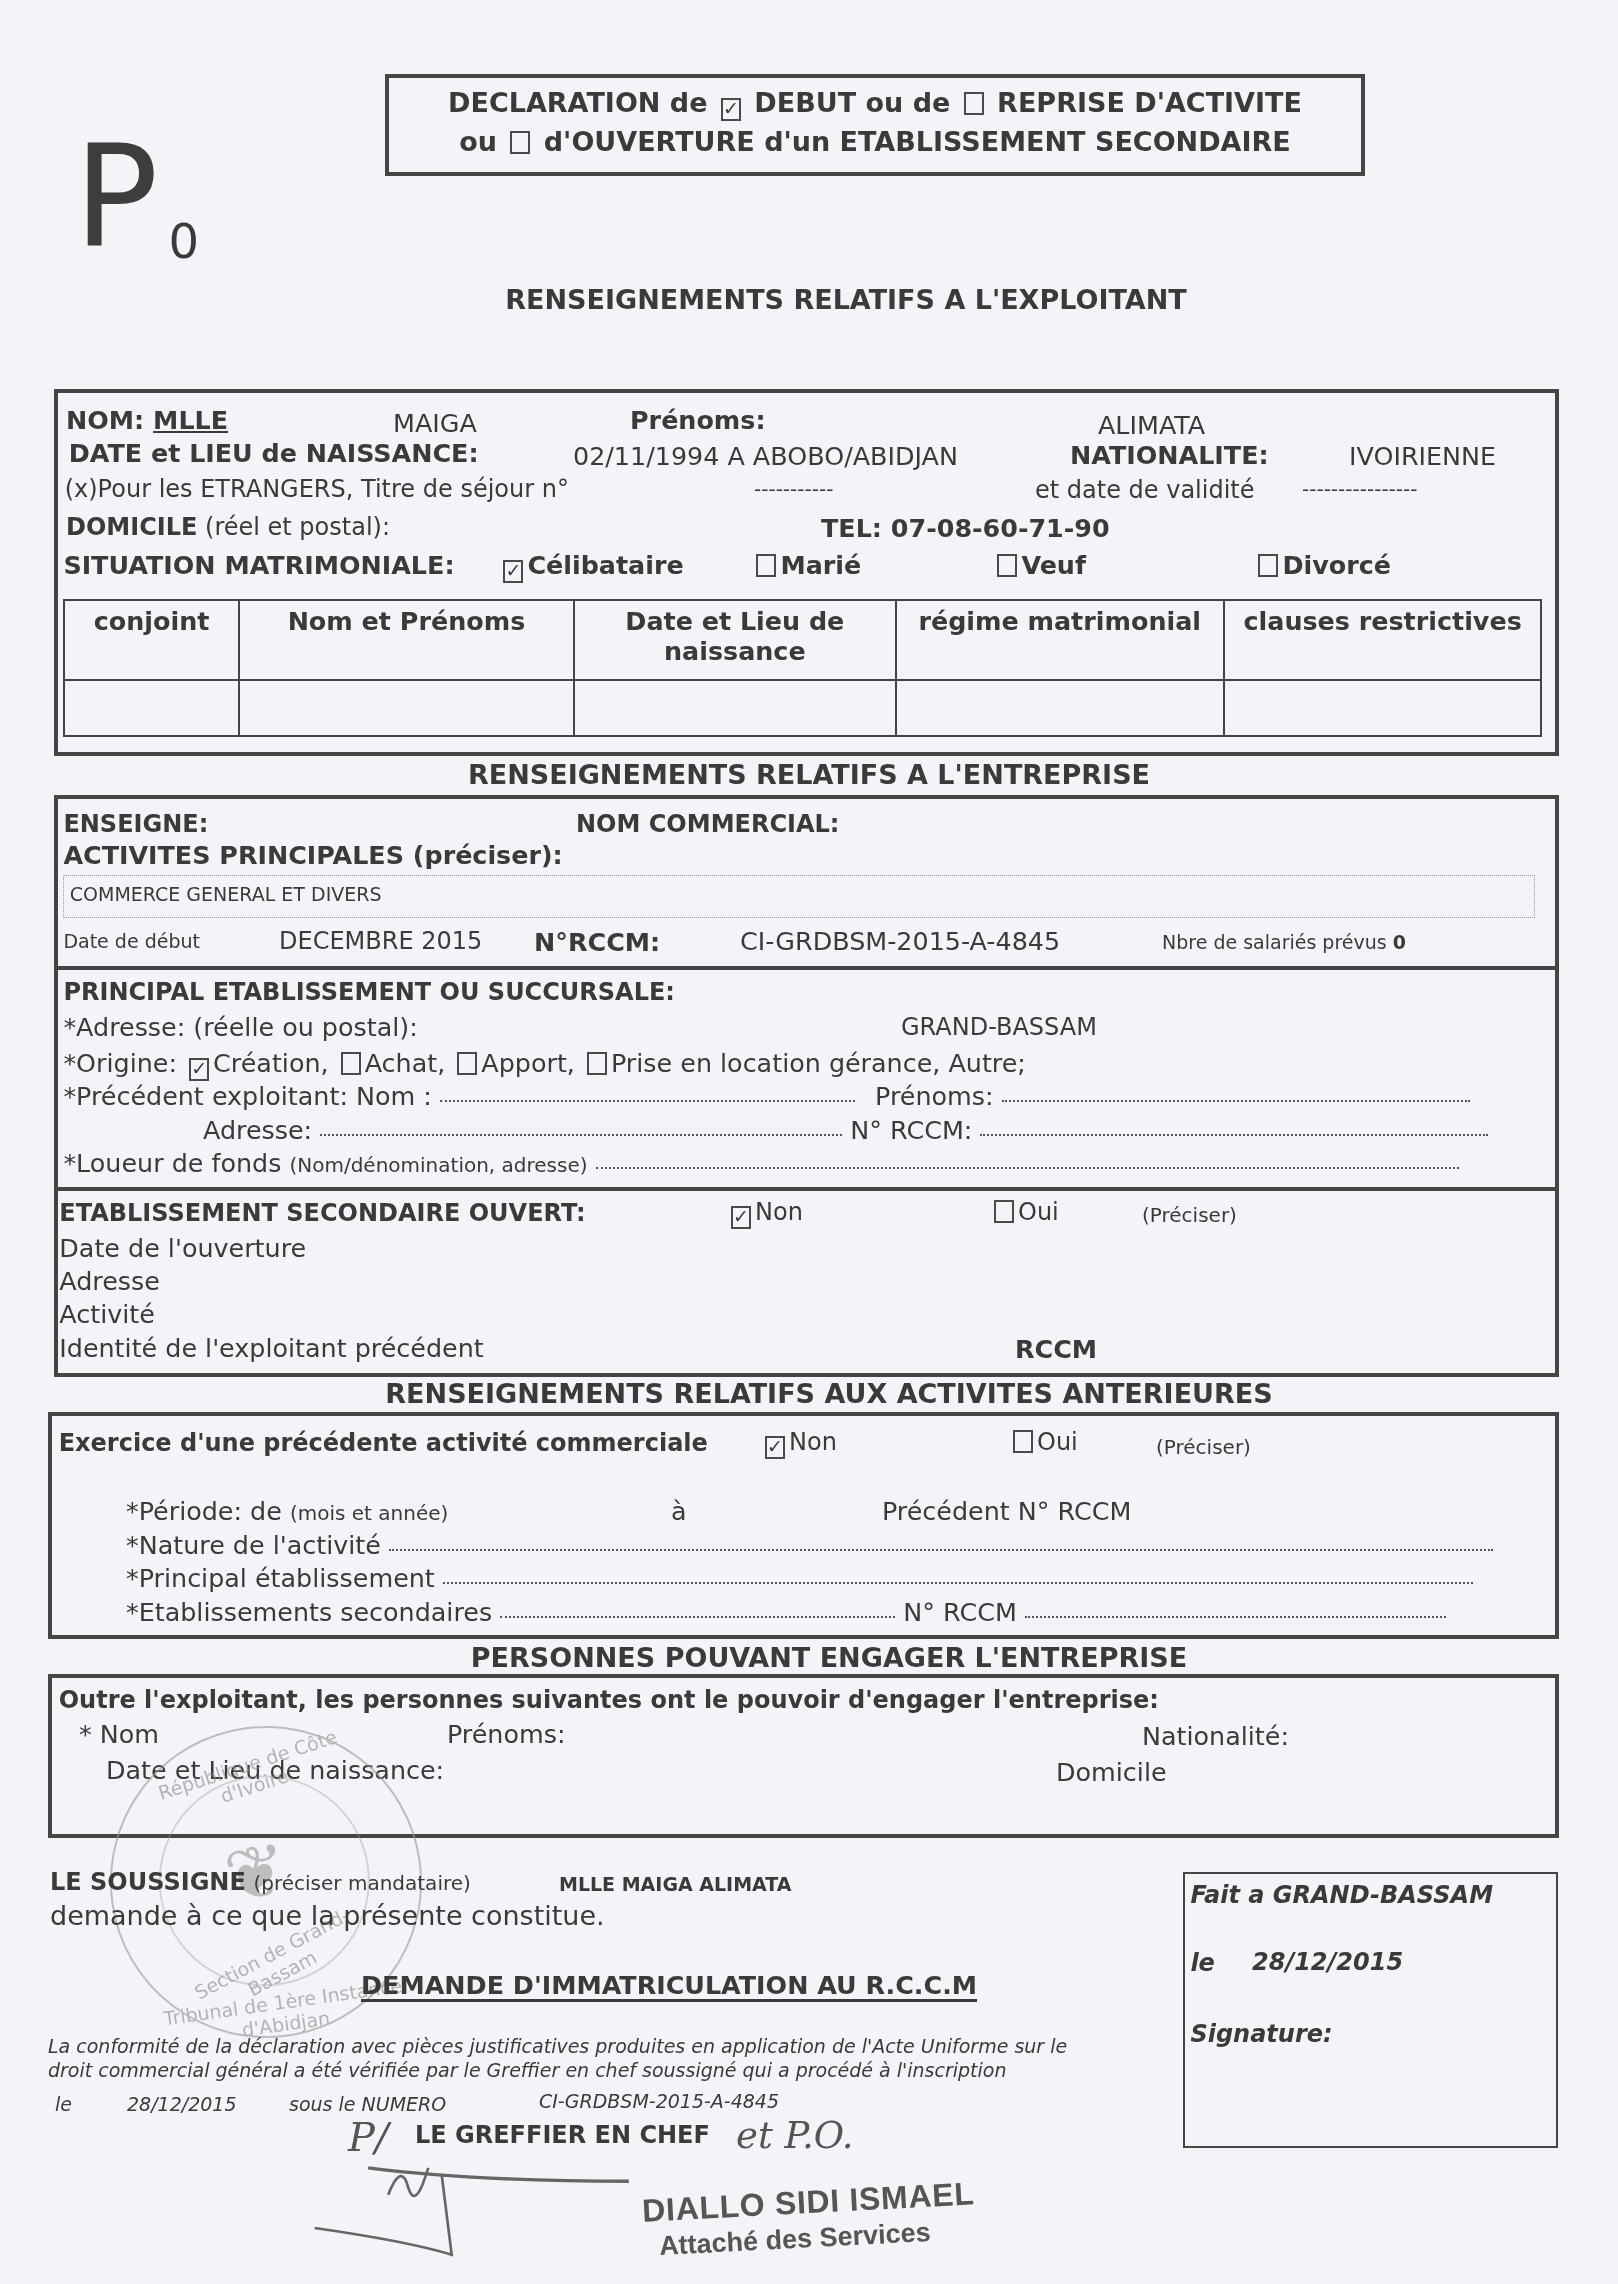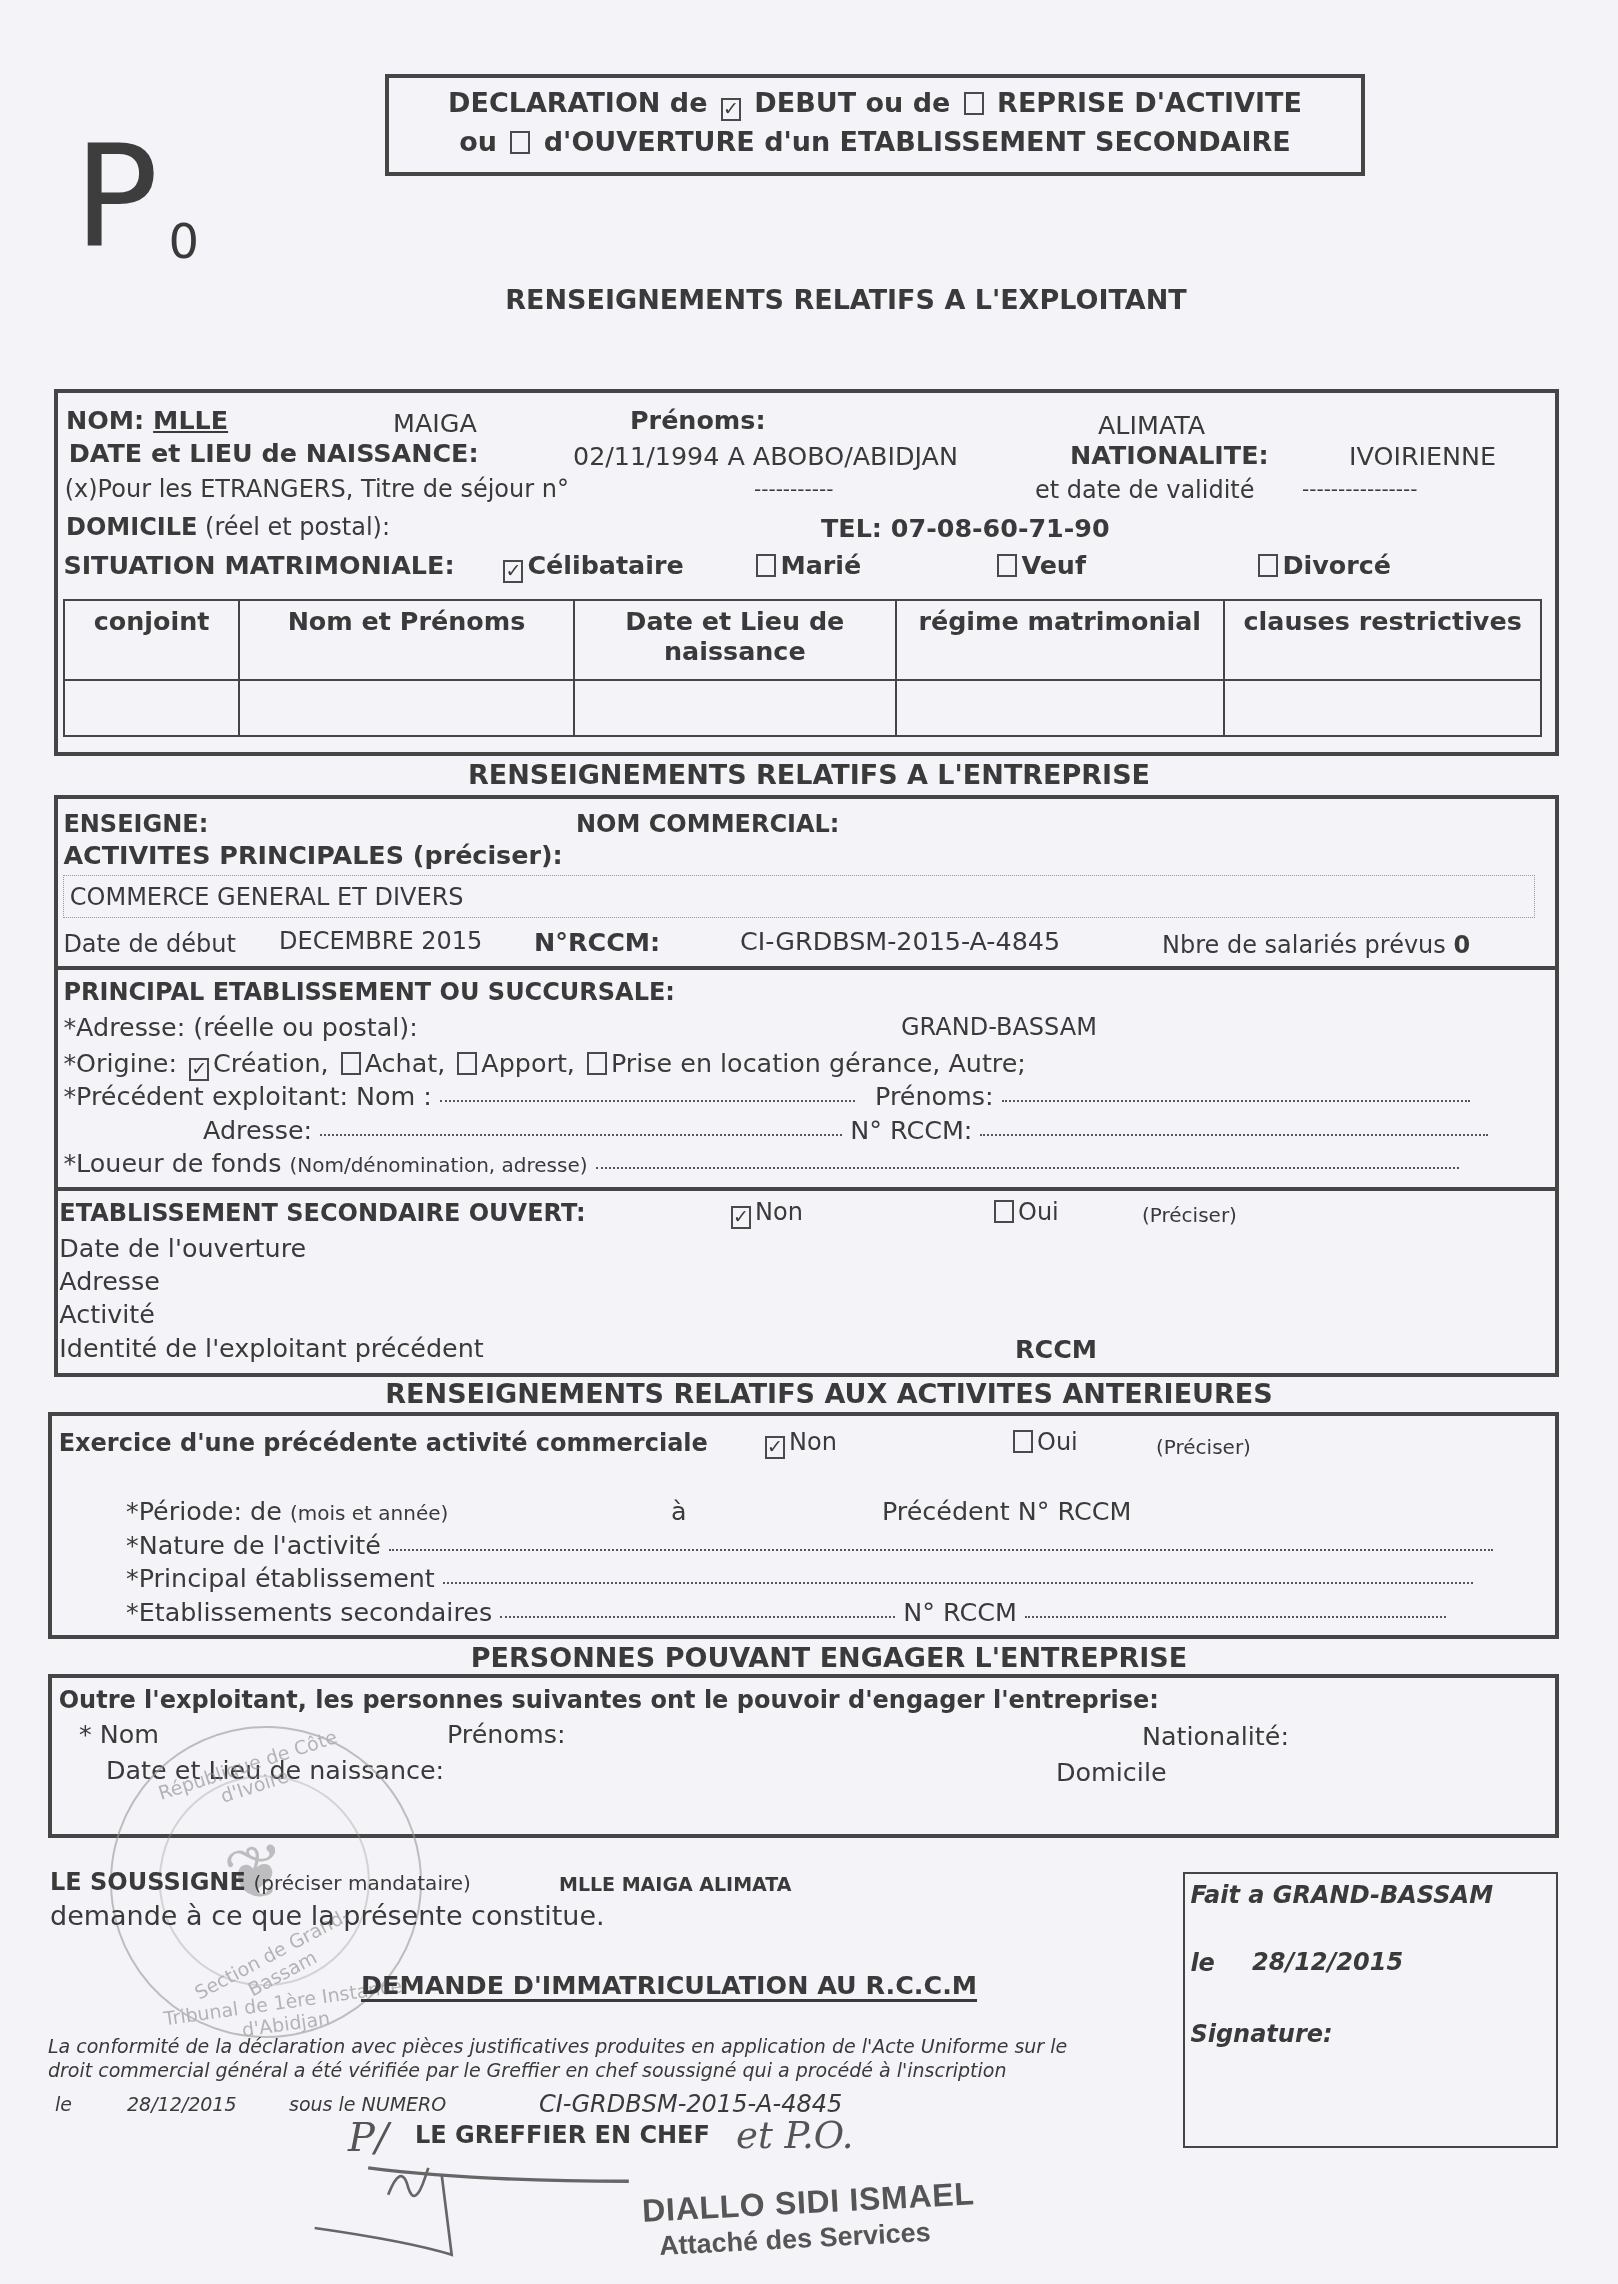--- a/index.html
+++ b/index.html
@@ -17,21 +17,21 @@
   .thin { border-width: 2.7px; }
   .cb {
     display: inline-block; width: 20px; height: 23px;
     border: 2px solid #4a4a4a; box-sizing: border-box;
     vertical-align: -2.7px; margin: 0 4px;
     font-size: 19px; line-height: 17.4px; text-align: center; font-weight: normal;
   }
   .t40 { font-size: 27px; }
   .t38 { font-size: 25.4px; }
   .t36 { font-size: 24px; }
-  .t34 { font-size: 24px; }
+  .t34 { font-size: 19px; }
   .t30 { font-size: 20px; }
   .t28 { font-size: 19px; }
   .dots { border-bottom: 2.7px dotted #555; display: inline-block; height: 0.7px; vertical-align: 2.7px; }
   .section-title { position: absolute; font-weight: bold; font-size: 27px; text-align: center; }
   .hline { position: absolute; background: #454545; height: 4px; }
   .spouse-table { position: absolute; border-collapse: collapse; font-size: 25.4px; font-weight: bold; }
   .spouse-table td { border: 2.7px solid #454545; text-align: center; vertical-align: top; padding: 5.4px 2.7px; }
   .spouse-table tr.empty td { height: 43px; border-style: solid; }
   .stamp {
     position: absolute; border: 2.7px solid #9a9a9a; border-radius: 50%;

